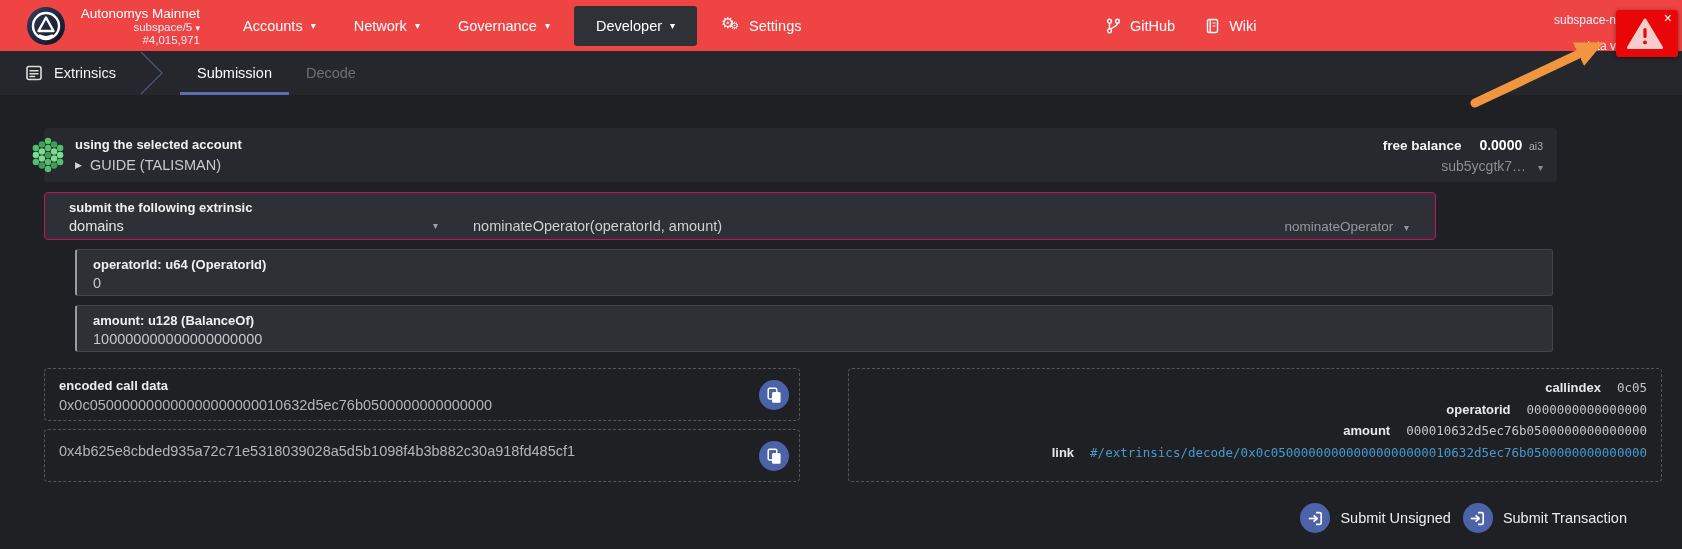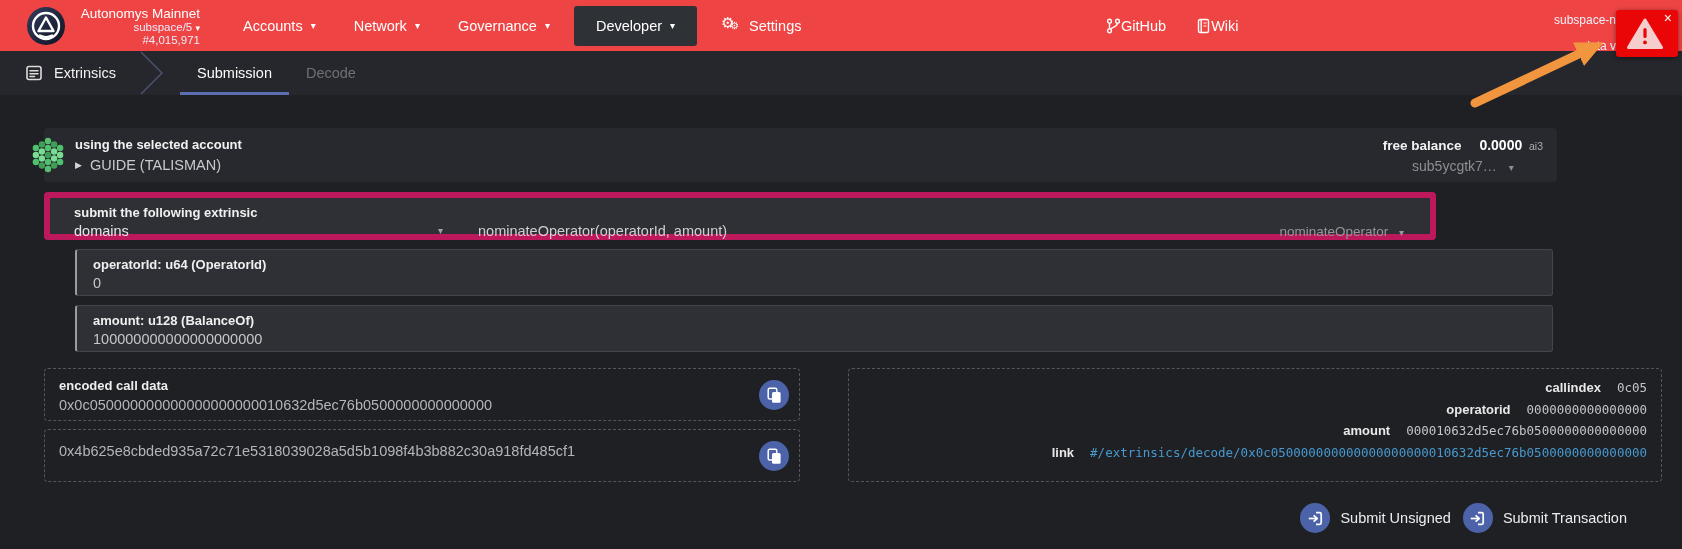--- a/index.html
+++ b/index.html
@@ -21,21 +21,21 @@
   .chain-sub .mini-caret { font-size:9px; color:#fff; }
   .menu { display:flex; align-items:center; height:100%; margin-left:24px; }
   .menu-item { display:flex; align-items:center; gap:8px; padding:10px 19px; height:100%;
     font-size:14.5px; color:#ffffff; white-space:nowrap; cursor:pointer; }
   .menu-item.active { background:#2e3136; height:40px; border-radius:3px; padding:0 22px; margin:0 5px; }
   .caret { font-size:10px; color:#ffffff; }
   .gear-wrap { position:relative; width:20px; height:18px; }
   .gear-big { position:absolute; left:0; top:-3px; font-size:15px; color:#fff; }
   .gear-small { position:absolute; left:9px; top:3px; font-size:10px; color:#fff; }
   .header-links { position:absolute; left:1106px; top:0; height:51px; display:flex; align-items:center; gap:30px; }
-  .header-link { display:flex; align-items:center; font-size:14.5px; color:#fff; cursor:pointer; }
+  .header-link { display:flex; align-items:center; gap:9px; font-size:14.5px; color:#fff; cursor:pointer; }
   .version-lines { position:absolute; right:66px; top:7px; text-align:right; z-index:2;
     font-size:12px; color:#eef1fc; line-height:26px; }
   
   .alert-box { position:absolute; top:10px; right:4px; width:62px; height:47px; background:#ea0606;
     border-radius:3px; z-index:30; box-shadow:0 1px 5px rgba(0,0,0,.45); }
   .alert-close { position:absolute; top:0px; right:6px; color:#ffffff; font-size:14px; cursor:pointer; line-height:16px; }
   .alert-tri { position:absolute; left:11px; top:8px; }
   
   .anno-arrow { position:absolute; left:1455px; top:33px; z-index:40; pointer-events:none; }
   
@@ -48,29 +48,29 @@
   .tab.active { color:#fbfbfb; box-shadow:inset 0 -3px 0 #5b6eb0; margin-left:14px; }
   
   .content { position:absolute; top:95px; left:0; width:1682px; height:454px; background:#1f2024; }
   .account-panel { position:absolute; left:44px; top:33px; width:1513px; height:54px;
     background:#27292e; border-radius:4px; }
   .identicon { position:absolute; left:-14px; top:9px; cursor:pointer; }
   .account-main { position:absolute; left:31px; top:9px; }
   .acc-label { font-size:13px; font-weight:bold; color:#f1f1f1; }
   .acc-name-row { margin-top:5px; font-size:14.5px; color:#c9cacb; display:flex; align-items:center; gap:8px; }
   .expander { font-size:9px; color:#d3d4d6; cursor:pointer; }
-  .account-right { position:absolute; right:14px; top:9px; text-align:center; }
+  .account-right { position:absolute; right:14px; top:9px; text-align:right; }
   .balance-row { font-size:13.5px; color:#f1f1f1; }
   .balance-label { font-weight:bold; margin-right:14px; }
   .balance-value { font-weight:bold; color:#ffffff; font-size:14px; }
   .balance-unit { font-size:10.5px; color:#aaacb2; margin-left:3px; }
   .address-row { margin-top:5px; font-size:14px; color:#8d8e92; cursor:pointer; }
   .address-row .caret { color:#8d8e92; margin-left:8px; }
   .extrinsic-box { position:absolute; left:44px; top:97px; width:1392px; height:48px;
-    background:#2e3035; border:6px solid #be185d; border-radius:4px; }
+    background:#2e3035; border:1px solid #be185d; border-radius:4px; }
   .ext-label { position:absolute; left:24px; top:7px; font-size:13px; font-weight:bold; color:#f0f0f0; }
   .ext-section { position:absolute; left:24px; top:25px; font-size:14.5px; color:#e4e5e7; cursor:pointer; }
   .ext-section-caret { position:absolute; left:388px; top:27px; font-size:10px; color:#9fa1a6; cursor:pointer; }
   .ext-sig { position:absolute; left:428px; top:25px; font-size:14.5px; color:#cfd0d2; }
   .ext-method { position:absolute; right:26px; top:26px; font-size:13.5px; color:#96979b; cursor:pointer; }
   .ext-method .caret { color:#96979b; margin-left:7px; }
   .param-box { position:absolute; left:75px; width:1478px; height:47px; background:#2e3035;
     border:1px solid #44454b; border-left:2px solid #989da3; border-radius:3px; padding:7px 14px 0 16px; }
   .param-label { font-size:13px; font-weight:bold; color:#efefef; }
   .param-value { margin-top:3px; font-size:14.5px; color:#c6c7c9; }

